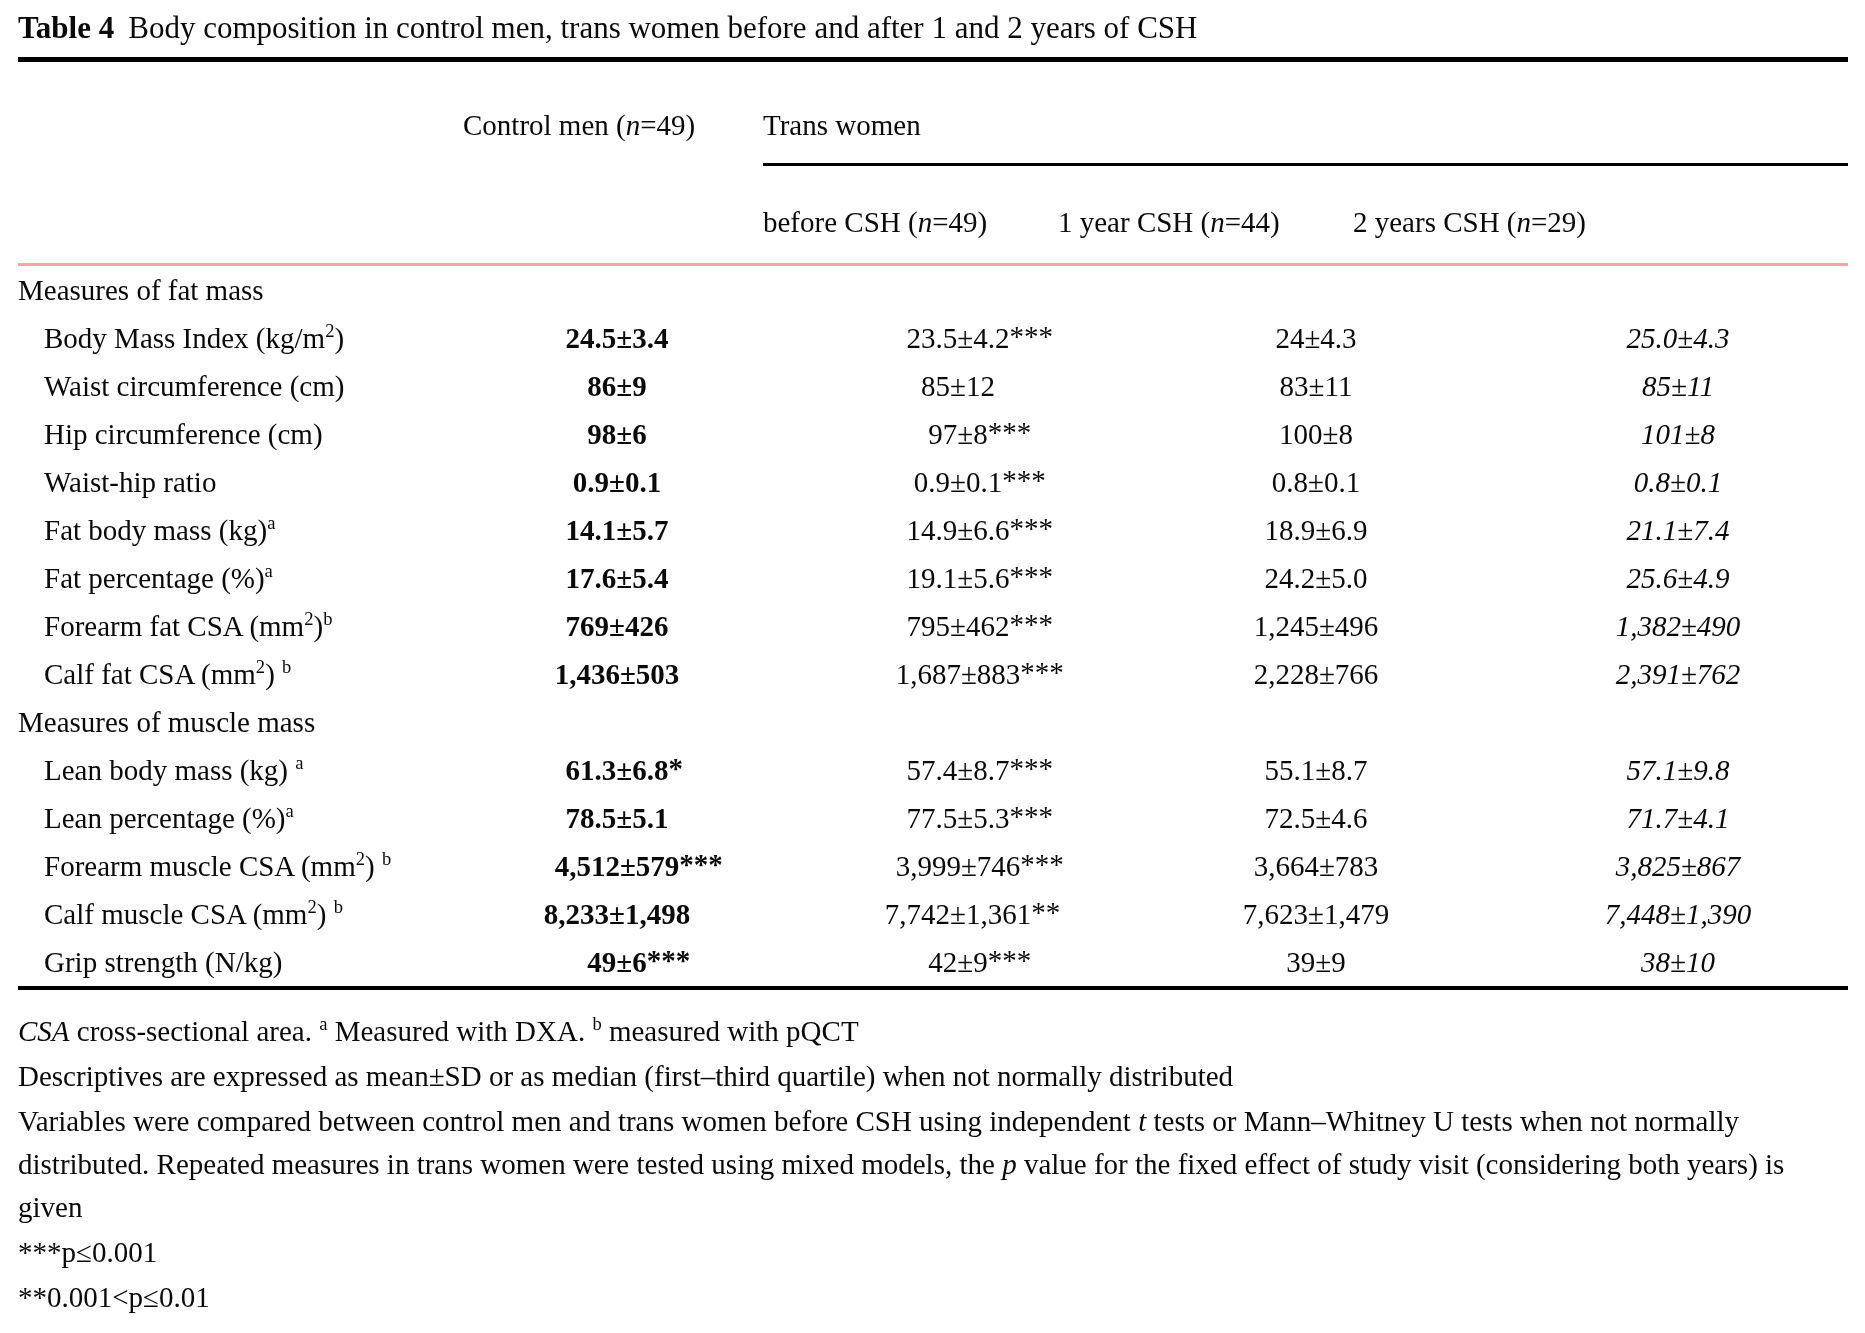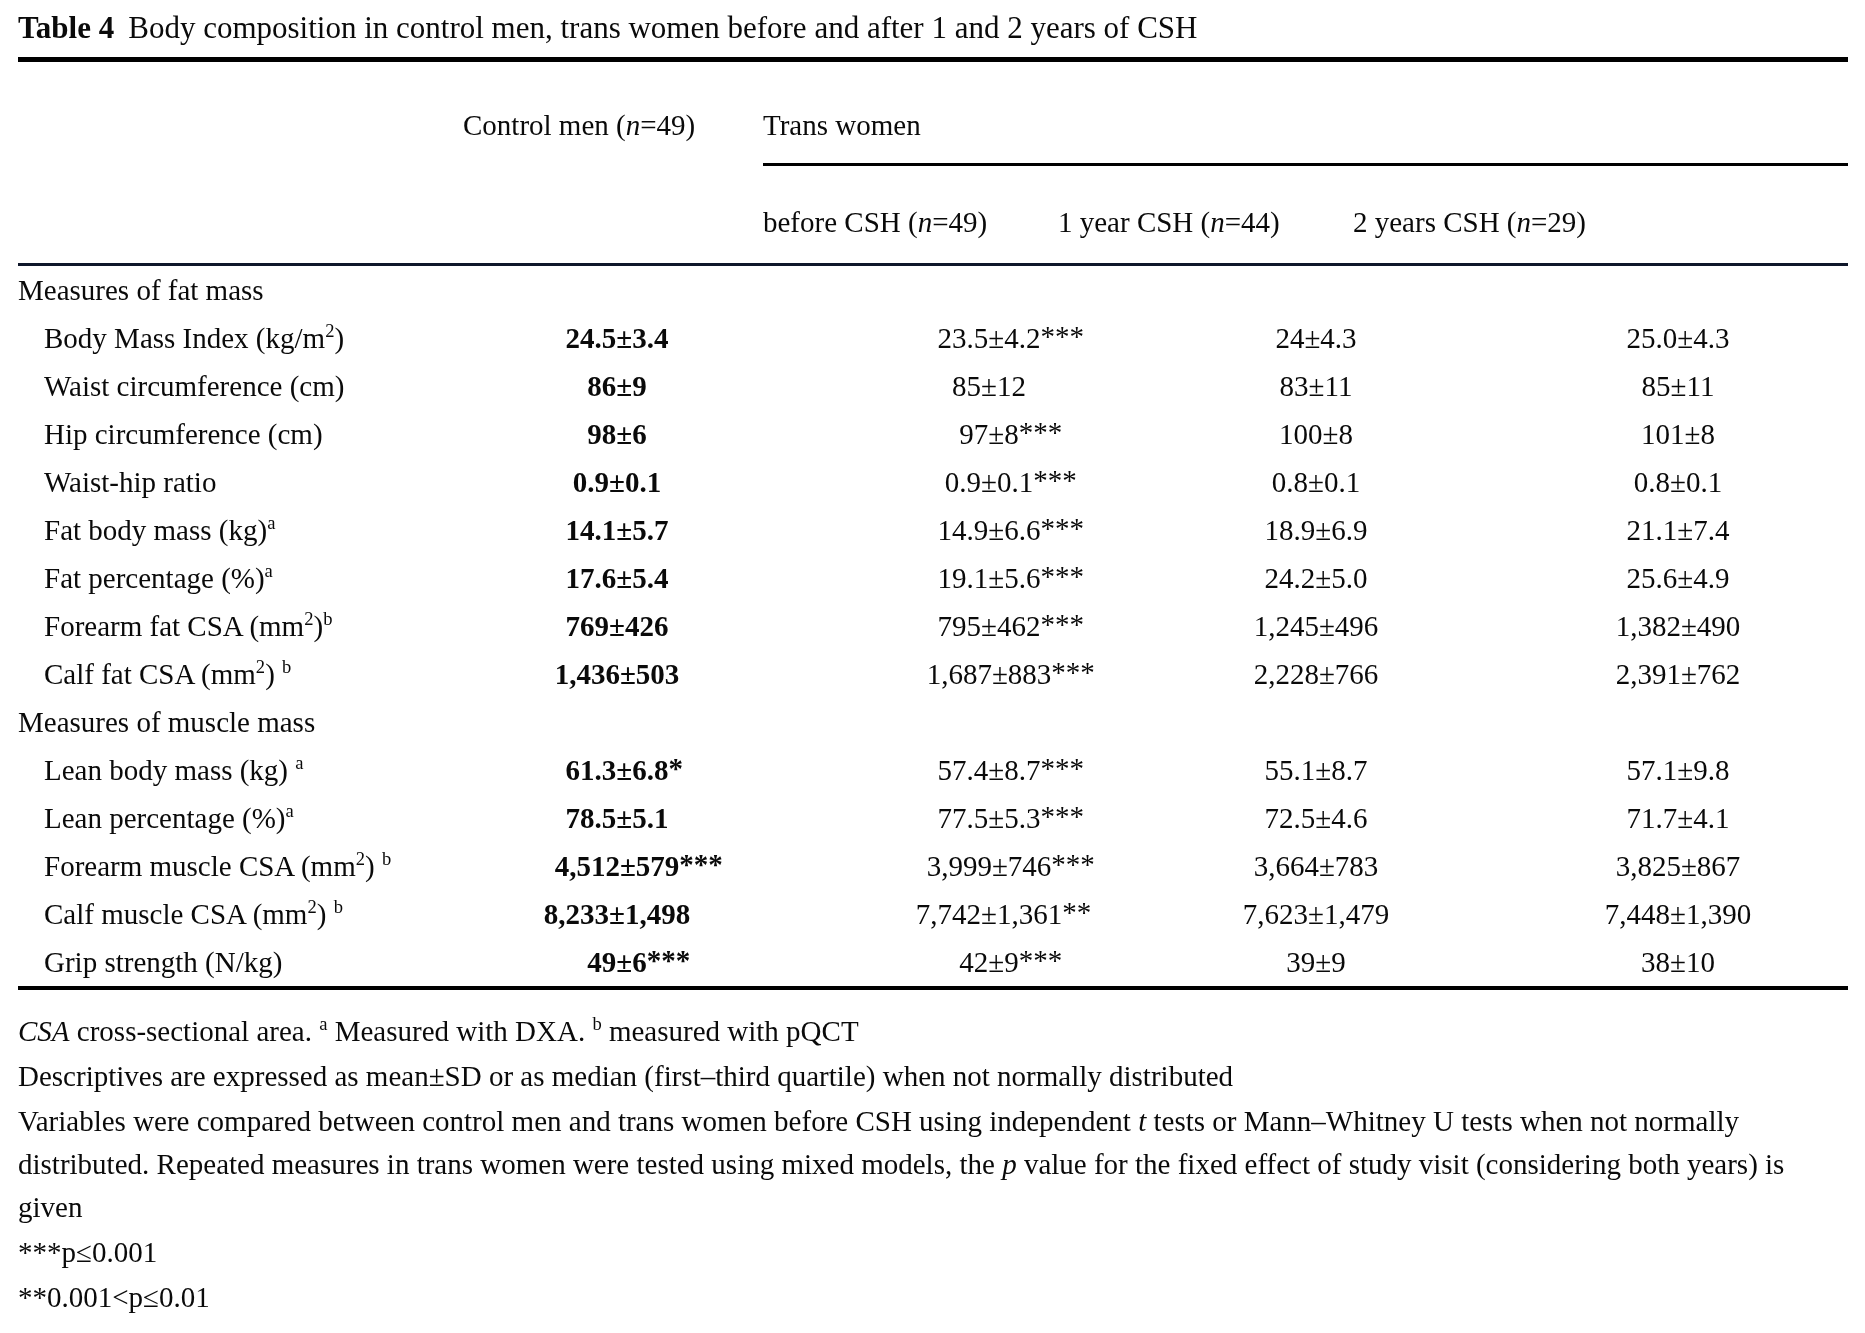--- a/index.html
+++ b/index.html
@@ -10,33 +10,33 @@
   .seg-i{font-style:italic;}
   .sup{font-size:0.64em;vertical-align:super;line-height:0;}
   table{border-collapse:collapse;table-layout:fixed;width:1830px;border-top:5px solid #000;}
   col.c-label{width:427px;}
   col.c-d1{width:300px;}
   col.c-d2{width:295px;}
   col.c-d3{width:295px;}
   col.c-d4{width:513px;}
   th{font-weight:normal;text-align:left;vertical-align:bottom;padding:0 0 24px 18px;white-space:nowrap;}
   tr.hdr1 th, tr.hdr1 td{height:80px;}
-  tr.hdr2 th, tr.hdr2 td{height:73px;border-bottom:3px solid #0f172a;}
+  tr.hdr2 th, tr.hdr2 td{height:73px;border-bottom:3px solid #fca5a5;}
   th.trans{position:relative;}
   th.trans::after{content:"";position:absolute;left:18px;right:0;bottom:0;border-bottom:3px solid #000;}
   tbody td{height:48px;padding:0;vertical-align:middle;}
   tbody tr:last-child td{border-bottom:4px solid #000;}
   td.lbl{white-space:nowrap;margin-top:32px;}
   td.lbl.item{padding-left:26px;}
   td.val{position:relative;}
   td.val>span{position:absolute;top:50%;transform:translate(-50%,-50%);white-space:nowrap;}
   td.val.c1>span{left:172px;font-weight:bold;}
-  td.val.c2>span{left:244px;}
+  td.val.c2>span{left:213px;}
   td.val.c3>span{left:276px;}
-  td.val.c4>span{left:343px;}
+  td.val.c4>span{left:343px;font-style:italic;}
   td.val .stars{position:absolute;left:100%;top:-2px;white-space:nowrap;}
   .footnotes{margin-top:20px;width:1830px;}
   .fn{line-height:43px;}
   .fn+.fn{margin-top:2px;}
 </style>
 </head>
 <body>
 
 <div class="page">
 

